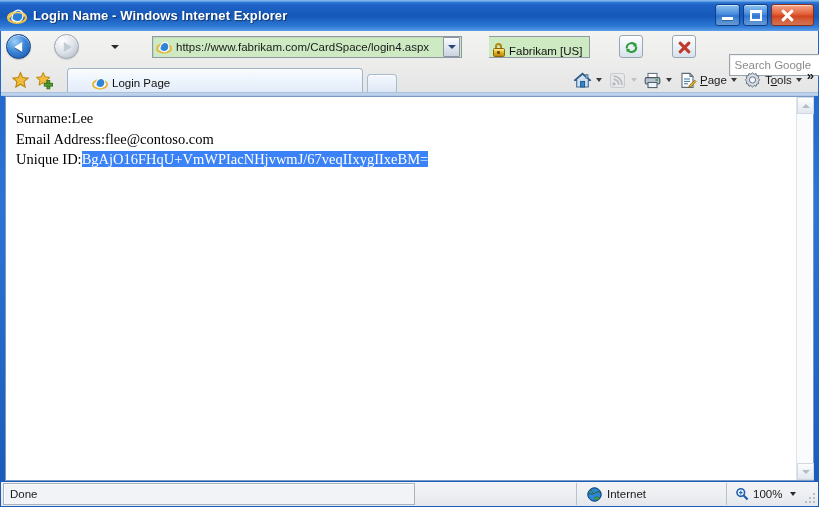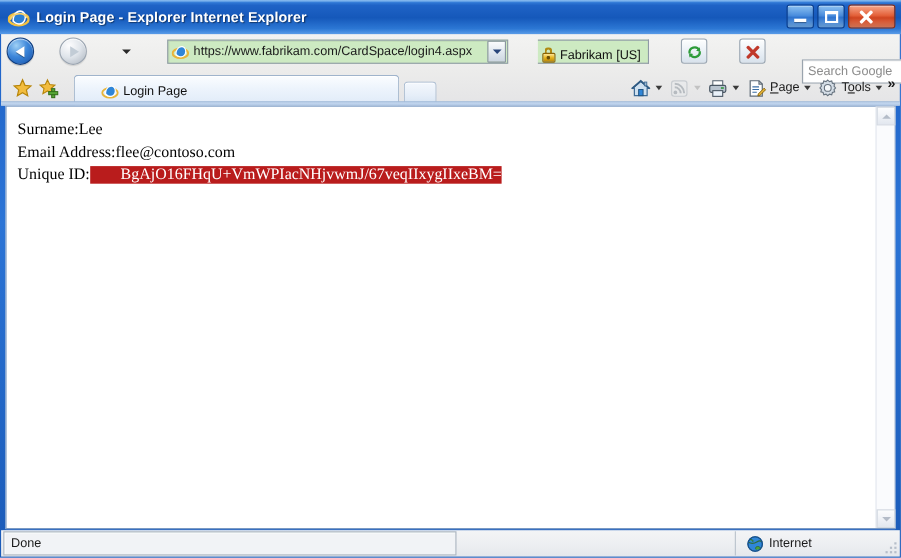--- a/index.html
+++ b/index.html
@@ -276,21 +276,21 @@
     display: flex;
   }
   .page {
     flex: 1; padding: 11px 0 0 10px;
     font-family: "Liberation Serif", serif;
     font-size: 14.5px; color: #000;
     line-height: 1.42;
   }
   .page .row { white-space: nowrap; }
   .sel {
-    background: #b91c1c; color: #ffffff; padding-left: 28px;
+    background: #3b82f6; color: #ffffff;
   }
 
   
   .vscroll {
     width: 17px; flex: none;
     background: #f6f7fa;
     border-left: 1px solid #dfe3ea;
     display: flex; flex-direction: column; justify-content: space-between;
   }
   .sbtn {
@@ -357,21 +357,21 @@
   <div class="titlebar">
     <div class="title-ie-icon">
       <svg viewBox="0 0 20 20" width="20" height="20">
         <ellipse cx="10" cy="11.5" rx="9" ry="5.4" fill="none" stroke="#f0c040" stroke-width="2.2"></ellipse>
         <path d="M2 12 A9 8 0 0 1 18 10" fill="none" stroke="#f0c040" stroke-width="2.2"></path>
         <path d="M4.2 13.2 C4.2 7.6 7.6 3.4 11.3 3.4 C14.6 3.4 16.6 6.2 16.6 9.6 C16.6 13.4 14 16.4 10.4 16.4 C7 16.4 4.2 14 4.2 13.2 Z" fill="#ffffff"></path>
         <path d="M5.6 12.6 C5.6 8 8.4 4.8 11.3 4.8 C13.8 4.8 15.3 7 15.3 9.7 C15.3 12.8 13.2 15.1 10.4 15.1 C7.9 15.1 5.9 13.4 5.6 12.6 Z" fill="#2b7fd4"></path>
         <path d="M2 12 A9 8 0 0 1 18 10" fill="none" stroke="#f5d070" stroke-width="1.6"></path>
       </svg>
     </div>
-    <div class="title-text">Login Page - Explorer Internet Explorer</div>
+    <div class="title-text">Login Name - Windows Internet Explorer</div>
     <div class="winbtns">
       <div class="wbtn min">
           <span class="g-min"></span>
         </div>
       <div class="wbtn max">
           <span class="g-max"></span>
         </div>
       <div class="wbtn close">
           <span class="g-x1"></span>
           <span class="g-x2"></span>
@@ -583,20 +583,32 @@
         <svg viewBox="0 0 15 15" width="15" height="15">
           <circle cx="7.5" cy="7.5" r="6.6" fill="#2f86d8" stroke="#1c5a96" stroke-width="1"></circle>
           <path d="M1.4 6 C4 7.4 7 7 9.4 5.4 C11 4.3 12.6 4.6 13.6 5.6" fill="none" stroke="#2f6b3a" stroke-width="1.1"></path>
           <path d="M2.6 3.6 C4.6 3 6 4 5.4 5.6 M8.6 12.8 C7 11.6 8 9.6 10.4 9.8 C12 10 12.6 11.4 12 12.4" fill="#49a03c" stroke="#2f6b3a" stroke-width=".9"></path>
           <ellipse cx="7.5" cy="7.5" rx="6.6" ry="6.6" fill="none" stroke="#17518a" stroke-width="1"></ellipse>
         </svg>
       </span>
       <span>Internet</span>
     </div>
 
+    <div class="st-cell st-zoom">
+      <svg class="zmag" viewBox="0 0 14 14" width="14" height="14">
+        <circle cx="5.8" cy="5.6" r="3.8" fill="#eaf4ff" stroke="#1f5fae" stroke-width="1.6"></circle>
+        <line x1="8.7" y1="8.6" x2="12.6" y2="12.6" stroke="#1f5fae" stroke-width="2.2"></line>
+        <g stroke="#1f5fae" stroke-width="1.1">
+            <line x1="4" y1="5.6" x2="7.6" y2="5.6"></line>
+            <line x1="5.8" y1="3.8" x2="5.8" y2="7.4"></line>
+          </g>
+      </svg>
+      <span>100%</span>
+      <span class="chev-s2"></span>
+    </div>
 
     <div class="grip">
       <i style="left:8px;top:0"></i>
       <i style="left:4px;top:4px"></i>
         <i style="left:8px;top:4px"></i>
       <i style="left:0;top:8px"></i>
         <i style="left:4px;top:8px"></i>
         <i style="left:8px;top:8px"></i>
     </div>
   </div>

